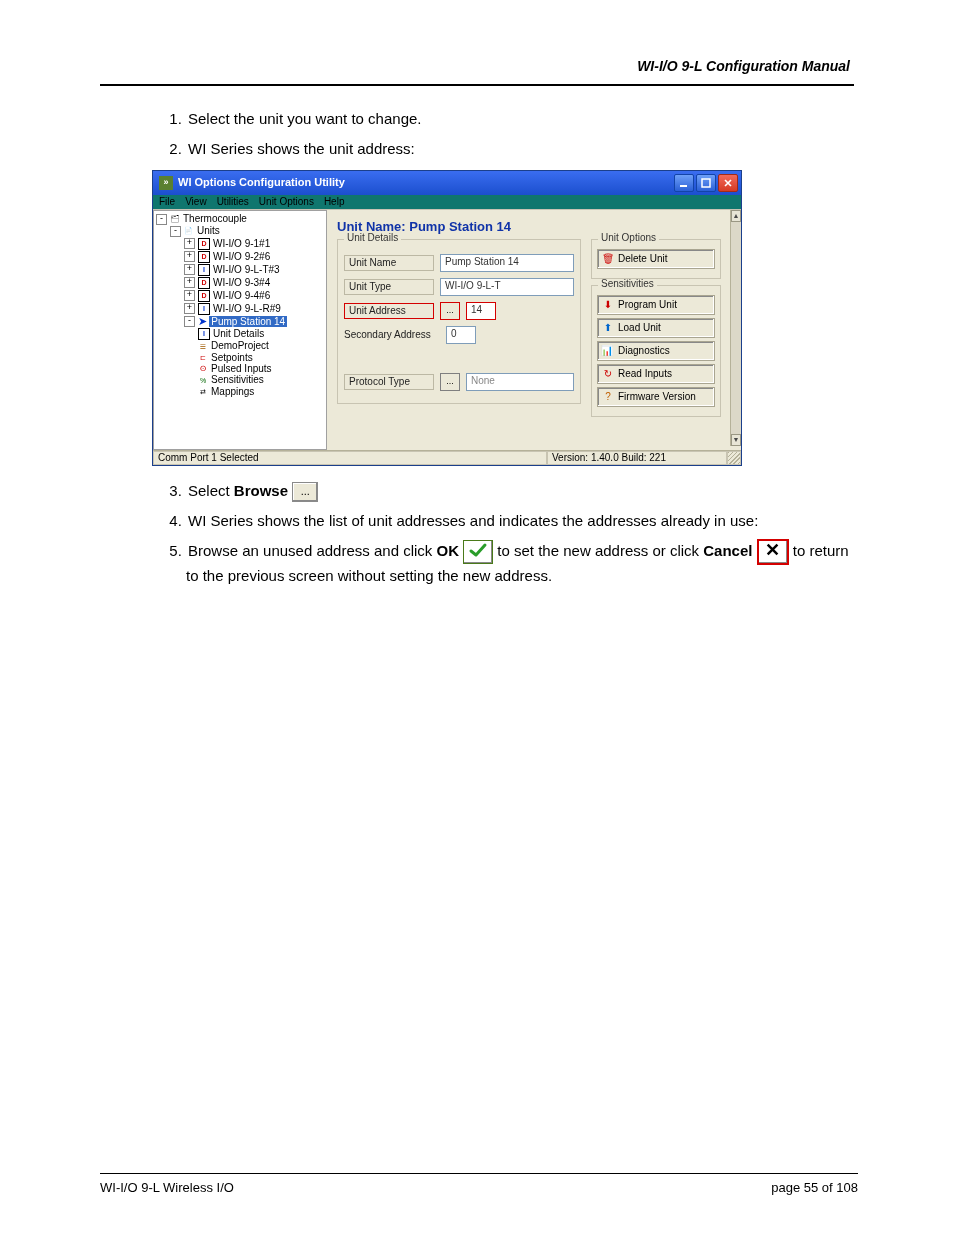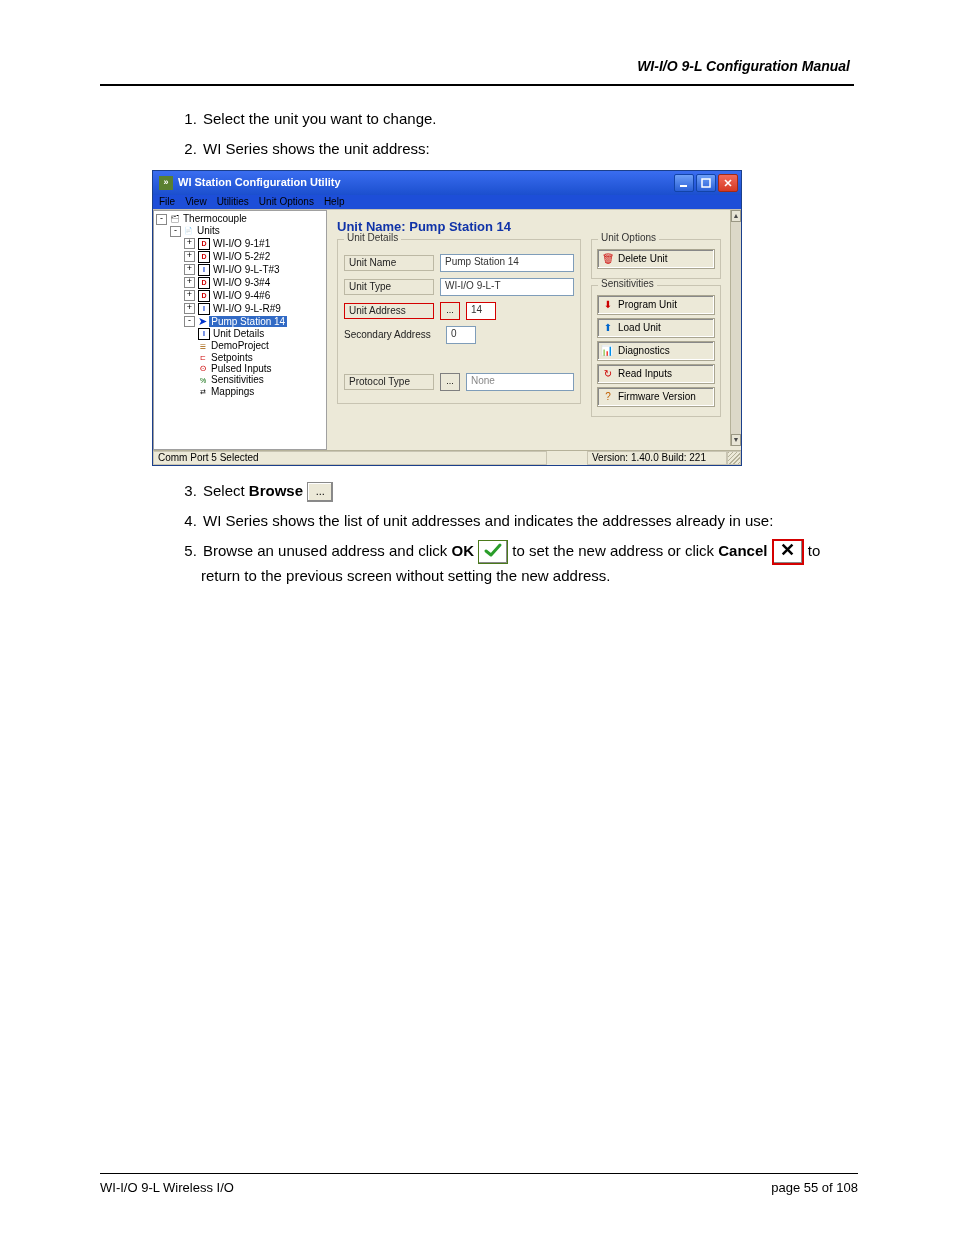--- a/index.html
+++ b/index.html
@@ -32,21 +32,21 @@
     margin-left: 52px;
     font-size: 15px;
     color: #000;
   }
   .body-text p { margin: 6px 0; }
   ol.numlist {
     list-style: decimal;
     margin: 4px 0 0 0;
     padding-left: 34px;
   }
-  ol.numlist li { margin: 8px 15px; line-height: 1.45; }
+  ol.numlist li { margin: 8px 0; line-height: 1.45; }
   ol.numlist li .li-inner { padding-left: 2px; }
   
   .app-window {
     margin: 10px 0 14px 0;
     width: 588px;
     border: 1px solid #1b3f8b;
     font-size: 10px;
     line-height: 1;
     background: #ece9d8;
   }
@@ -76,21 +76,21 @@
     color: #fff;
     display:flex;align-items:center;justify-content:center;
     font-size: 10px;
   }
   .winbtn.close {
     background: linear-gradient(#f26a5a,#d63a24);
     border-color:#a02a18;
   }
   .winbtn svg { width:10px; height:10px; }
   .menubar {
-    background: #1d4ed8;
+    background: #0f766e;
     padding: 2px 6px;
     display: flex;
     gap: 10px;
     font-size: 10px;
   }
   .menubar span { cursor: default; }
   .client {
     display: flex;
     background: #ece9d8;
     border-top: 1px solid #c7c3b4;
@@ -194,21 +194,21 @@
   }
   .appbtn .ic { width:12px;height:12px;display:flex;align-items:center;justify-content:center;font-size:10px;}
   .statusbar {
     display:flex;border-top:1px solid #b5b199;
     font-size:10px;background:#ece9d8;
   }
   .statusbar .cell {
     border:1px solid #c8c4b2;padding:1px 4px;
   }
   .statusbar .cell.left { width: 384px; }
-  .statusbar .cell.right { flex:1;margin-left:40px; }
+  .statusbar .cell.right { flex:1; }
   .statusbar .grip {
     width:12px;border:1px solid #c8c4b2;
     background:repeating-linear-gradient(135deg,#b5b199,#b5b199 1px,#ece9d8 1px,#ece9d8 3px);
   }
   
   .inline-btn {
     display:inline-block;vertical-align:middle;
     border:1px solid #8a8a8a;background:#ece9d8;
     width:24px;height:18px;text-align:center;
     font-size:11px;line-height:17px;
@@ -240,21 +240,21 @@
   <div class="body-text">
 
     <ol class="numlist" start="1">
       <li><span class="li-inner">Select the unit you want to change.</span></li>
       <li><span class="li-inner">WI Series shows the unit address:</span></li>
     </ol>
 
     <div class="app-window">
       <div class="titlebar">
         <span class="title-icon">»</span>
-        <span class="titlebar-text">WI Station Configuration Utility</span>
+        <span class="titlebar-text">WI Options Configuration Utility</span>
         <span class="winbtns">
           <span class="winbtn">
               <svg viewBox="0 0 10 10">
                 <rect x="1" y="7" width="7" height="2" fill="#fff"></rect>
               </svg>
             </span>
           <span class="winbtn">
               <svg viewBox="0 0 10 10">
                 <rect x="1" y="1" width="8" height="8" fill="none" stroke="#fff" stroke-width="1.5"></rect>
               </svg>
@@ -273,21 +273,21 @@
         <span>Utilities</span>
         <span>Unit Options</span>
         <span>Help</span>
       </div>
 
       <div class="client">
         <div class="treepane">
           <div class="node lvl1"><span class="exp">-</span><span class="ticon plain">🗂</span><span>Thermocouple</span></div>
           <div class="node lvl2"><span class="exp">-</span><span class="ticon plain">📄</span><span>Units</span></div>
           <div class="node lvl3"><span class="exp">+</span><span class="ticon red">D</span><span>WI-I/O 9-1#1</span></div>
-          <div class="node lvl3"><span class="exp">+</span><span class="ticon red">D</span><span>WI-I/O 5-2#2</span></div>
+          <div class="node lvl3"><span class="exp">+</span><span class="ticon red">D</span><span>WI-I/O 9-2#6</span></div>
           <div class="node lvl3"><span class="exp">+</span><span class="ticon blue">I</span><span>WI-I/O 9-L-T#3</span></div>
           <div class="node lvl3"><span class="exp">+</span><span class="ticon red">D</span><span>WI-I/O 9-3#4</span></div>
           <div class="node lvl3"><span class="exp">+</span><span class="ticon red">D</span><span>WI-I/O 9-4#6</span></div>
           <div class="node lvl3"><span class="exp">+</span><span class="ticon blue">I</span><span>WI-I/O 9-L-R#9</span></div>
           <div class="node lvl3"><span class="exp">-</span><span class="arrow-ico">➤</span><span class="sel">Pump Station 14</span></div>
           <div class="node lvl4"><span class="ticon blue">I</span><span>Unit Details</span></div>
           <div class="node lvl4"><span class="ticon plain" style="color:#a05a00">☰</span><span>DemoProject</span></div>
           <div class="node lvl4"><span class="ticon plain" style="color:#c00">⊏</span><span>Setpoints</span></div>
           <div class="node lvl4"><span class="ticon plain" style="color:#c00">ⵙ</span><span>Pulsed Inputs</span></div>
           <div class="node lvl4"><span class="ticon plain" style="color:#060">%</span><span>Sensitivities</span></div>
@@ -363,21 +363,21 @@
             </div>
           </div>
           <div class="scrollbar">
             <div class="arrow up">▲</div>
             <div class="arrow down">▼</div>
           </div>
         </div>
       </div>
 
       <div class="statusbar">
-        <div class="cell left">Comm Port 5 Selected</div>
+        <div class="cell left">Comm Port 1 Selected</div>
         <div class="cell right">Version: 1.40.0 Build: 221</div>
         <div class="grip"></div>
       </div>
     </div>
 
     <ol class="numlist" start="3">
       <li><span class="li-inner">
         <span>Select </span><strong>Browse</strong>
         <span class="inline-btn">...</span>
       </span></li>

